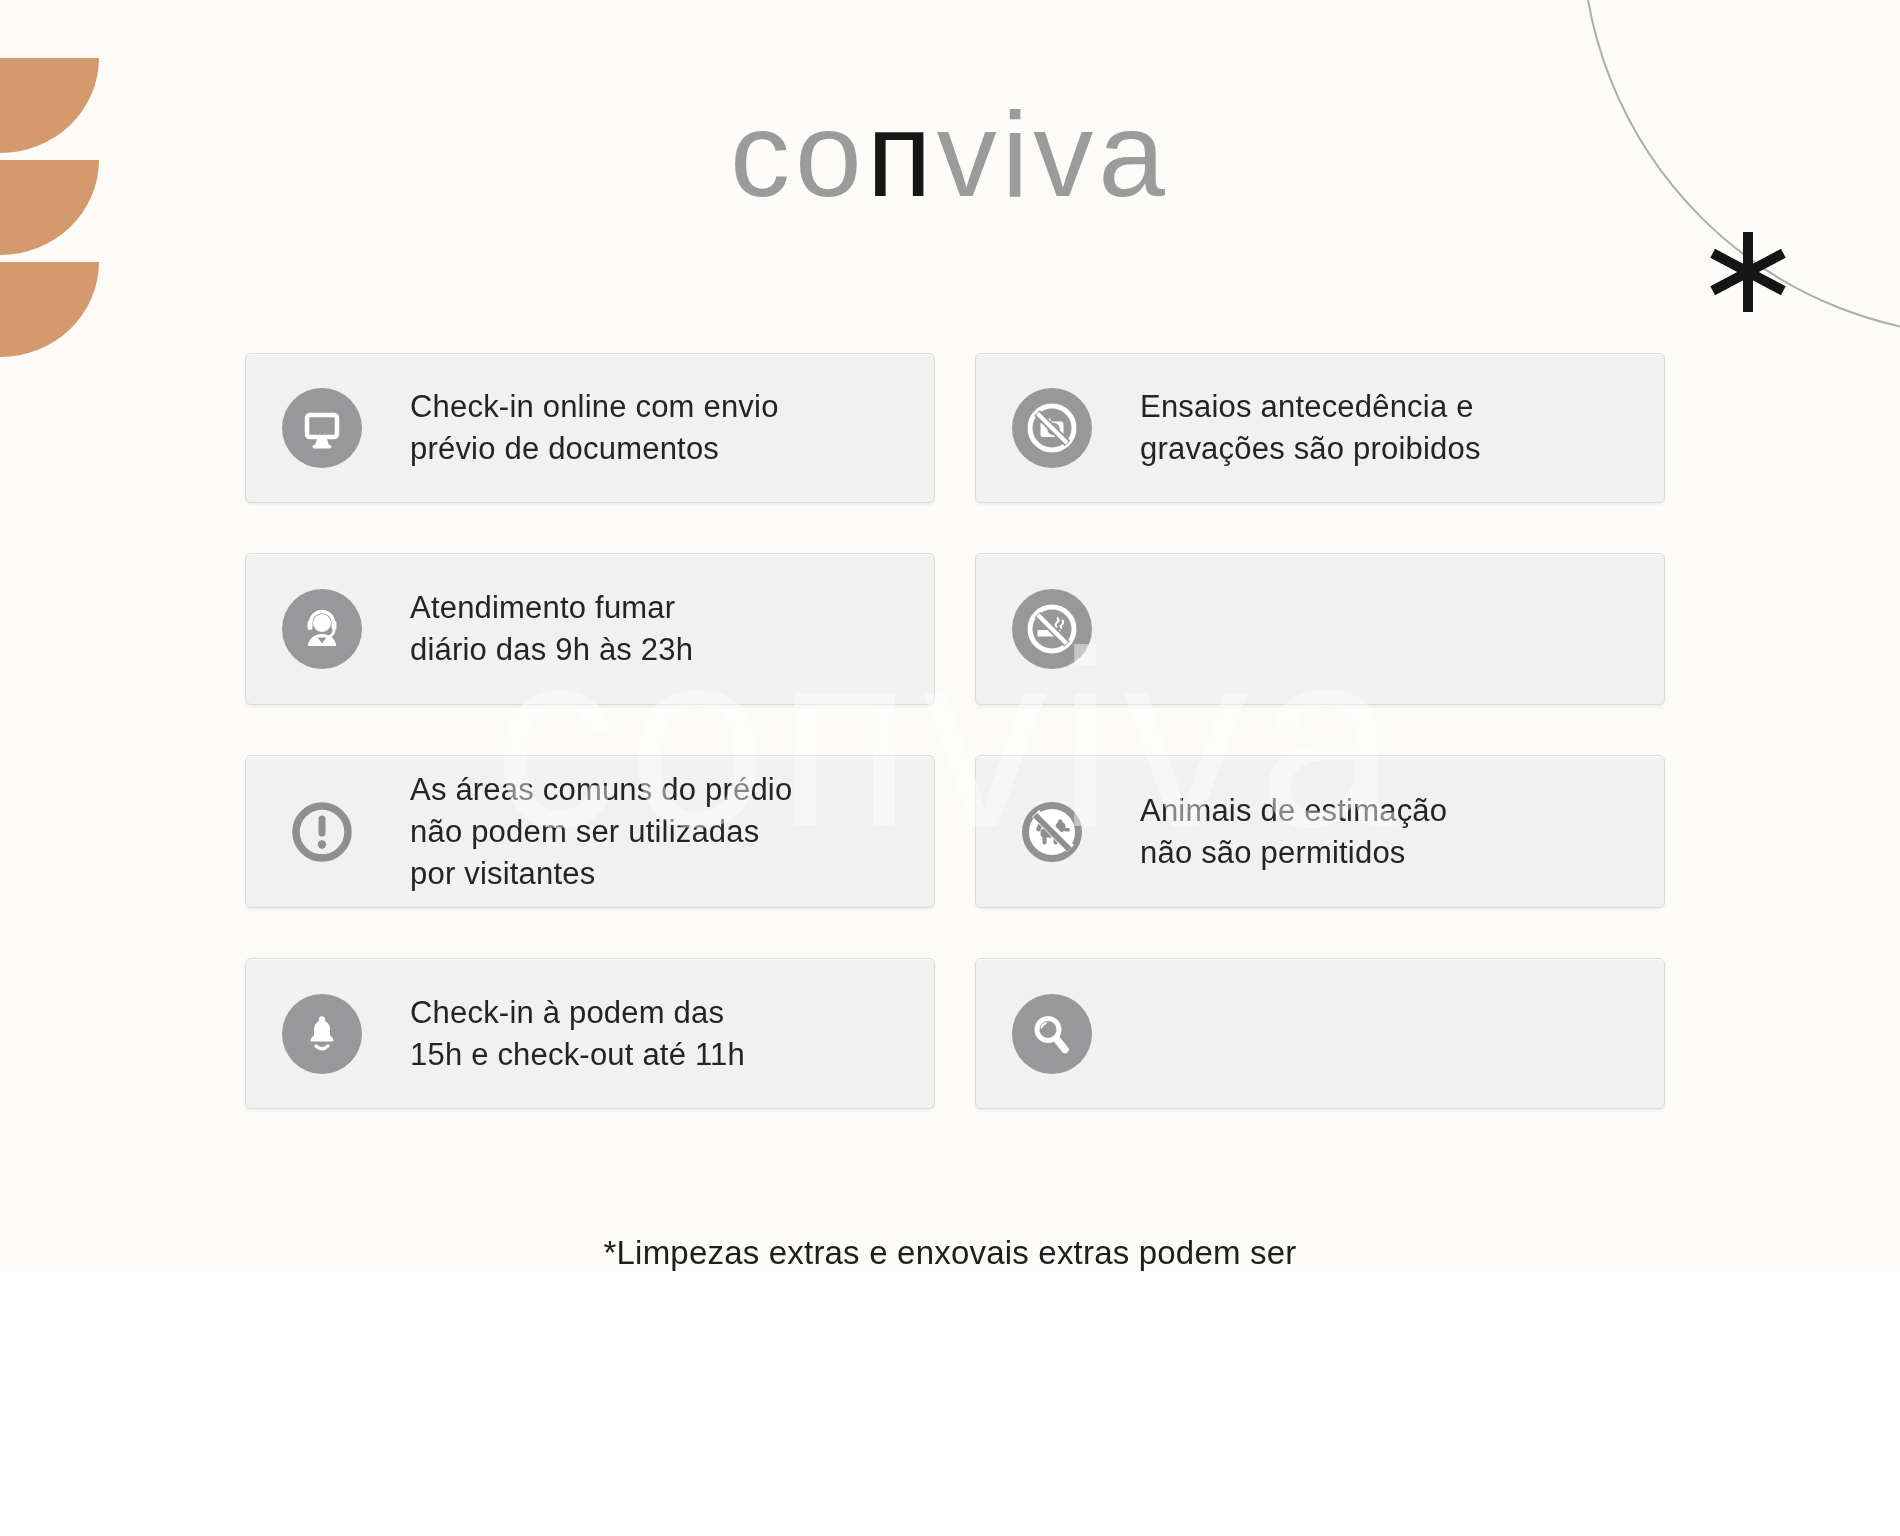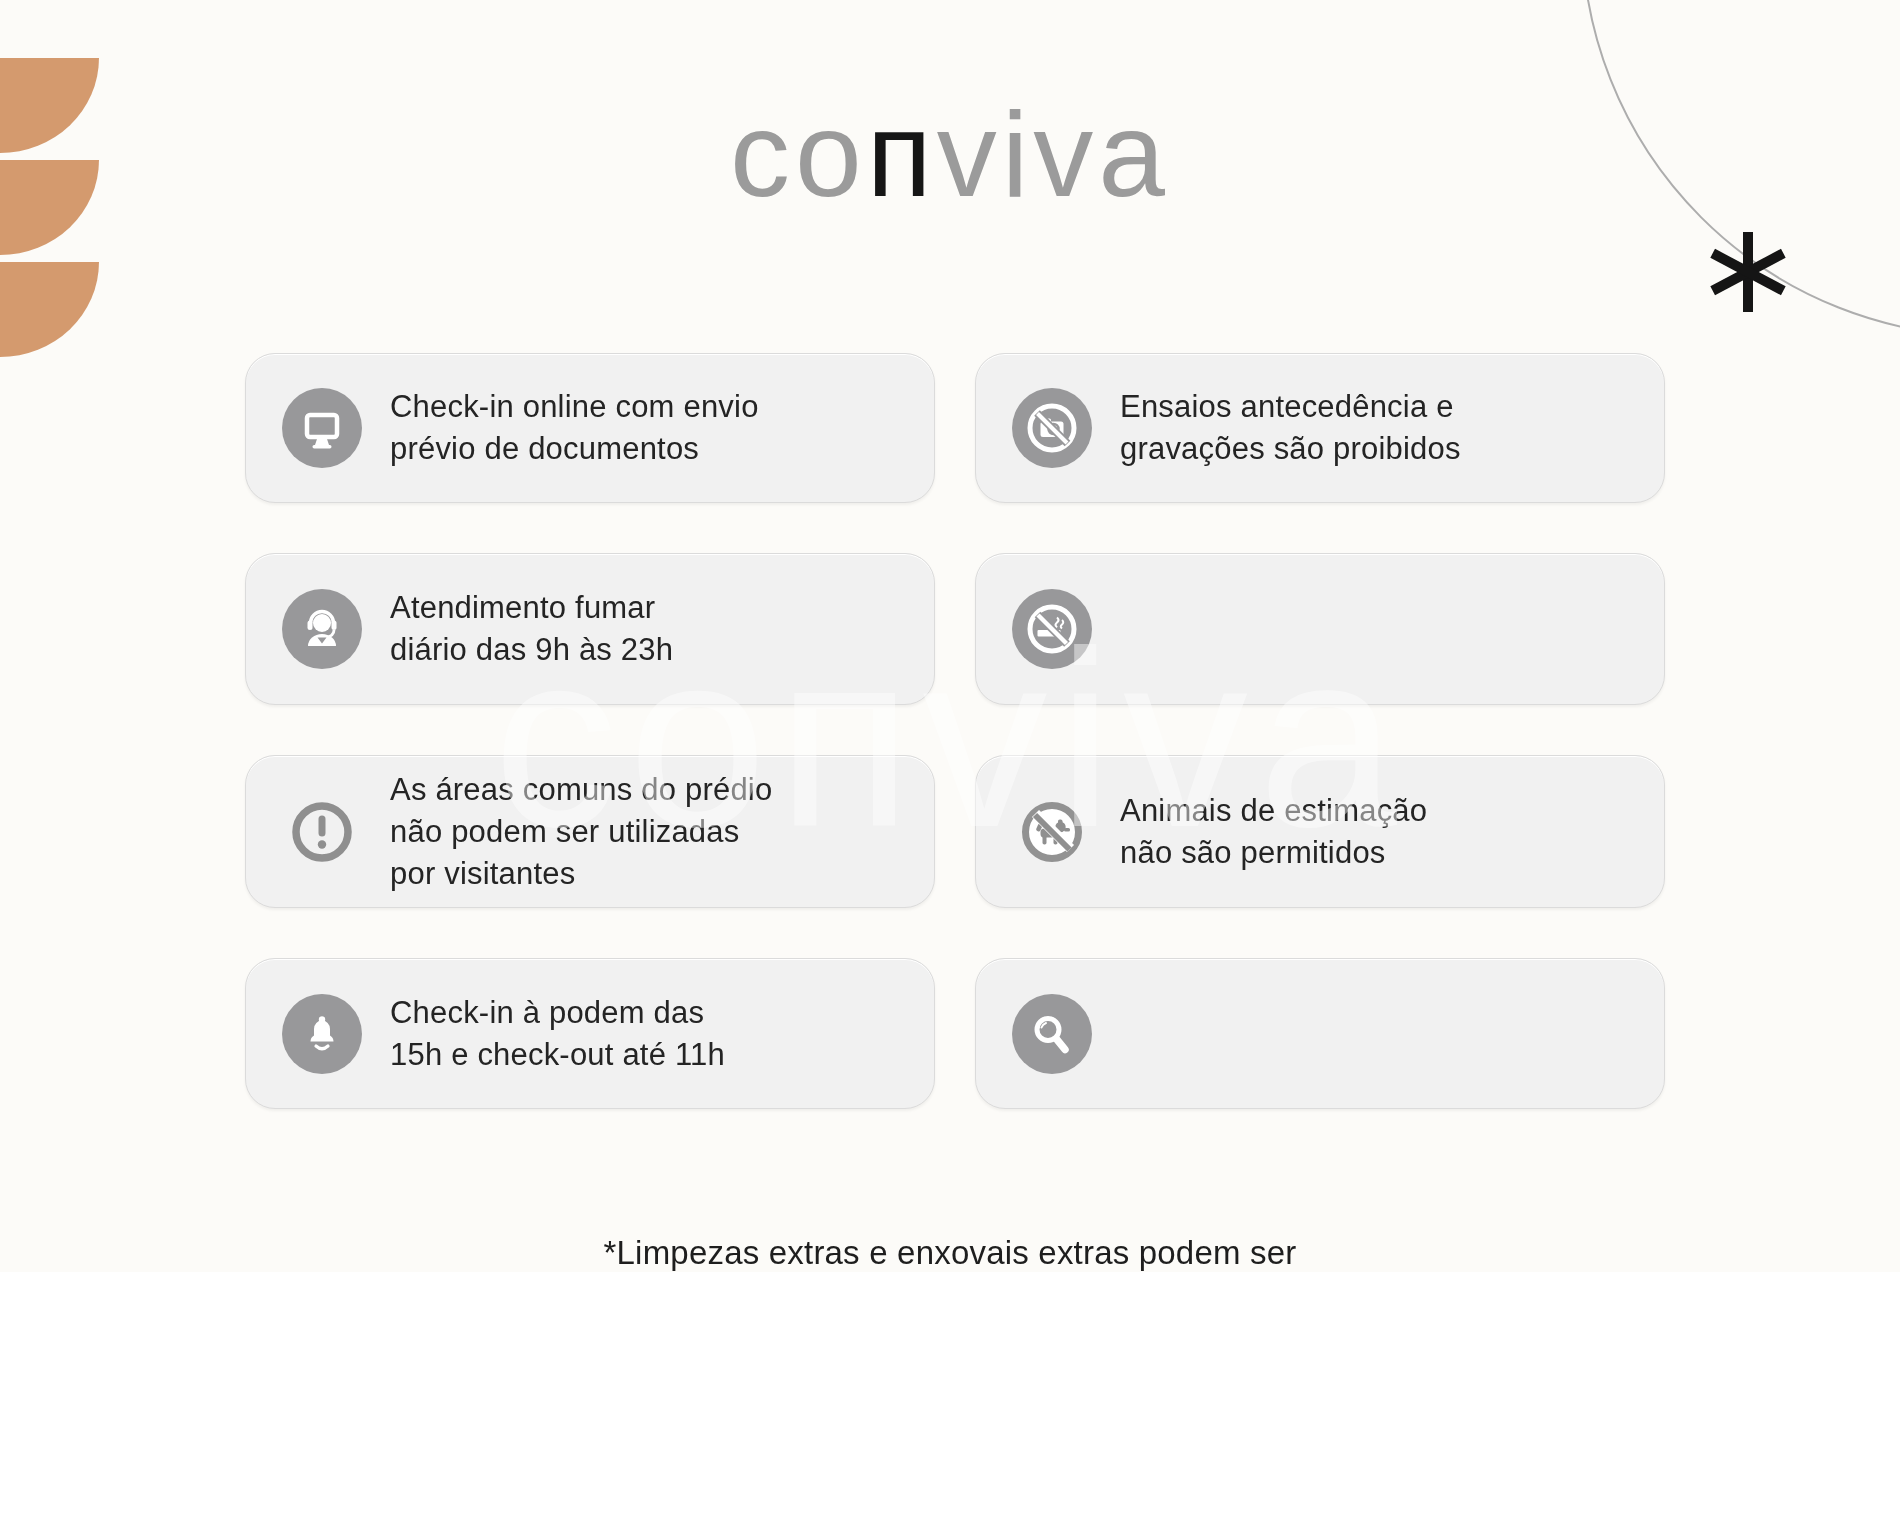--- a/index.html
+++ b/index.html
@@ -33,23 +33,23 @@
     color:rgba(255,255,255,0.45);z-index:5;pointer-events:none;
   }
   .watermark .dark{color:rgba(255,255,255,0.45);}
   
   .cards{
     position:absolute;left:245px;top:353px;
     display:grid;grid-template-columns:690px 690px;column-gap:40px;
     grid-template-rows:150px 152px 153px 151px;row-gap:50px;z-index:1;
   }
   .card{
-    background:#f1f1f1;border:1px solid #dbdbdb;border-radius:30px;
+    background:#f1f1f1;border:1px solid #dbdbdb;border-radius:6px;
     box-shadow:inset 0 1px 0 #ffffff,0 2px 3px rgba(0,0,0,0.05);
-    display:flex;align-items:center;gap:28px;padding:0 28px 0 36px;
+    display:flex;align-items:center;gap:48px;padding:0 28px 0 36px;
     box-sizing:border-box;
   }
   .icon-wrap{width:80px;height:80px;flex:0 0 80px;}
   .card-text{
     font-size:31px;line-height:42px;color:#242424;white-space:pre-line;
     letter-spacing:0.2px;
   }
   
   .footnote{
     position:absolute;left:0;top:1228px;width:100%;text-align:center;

